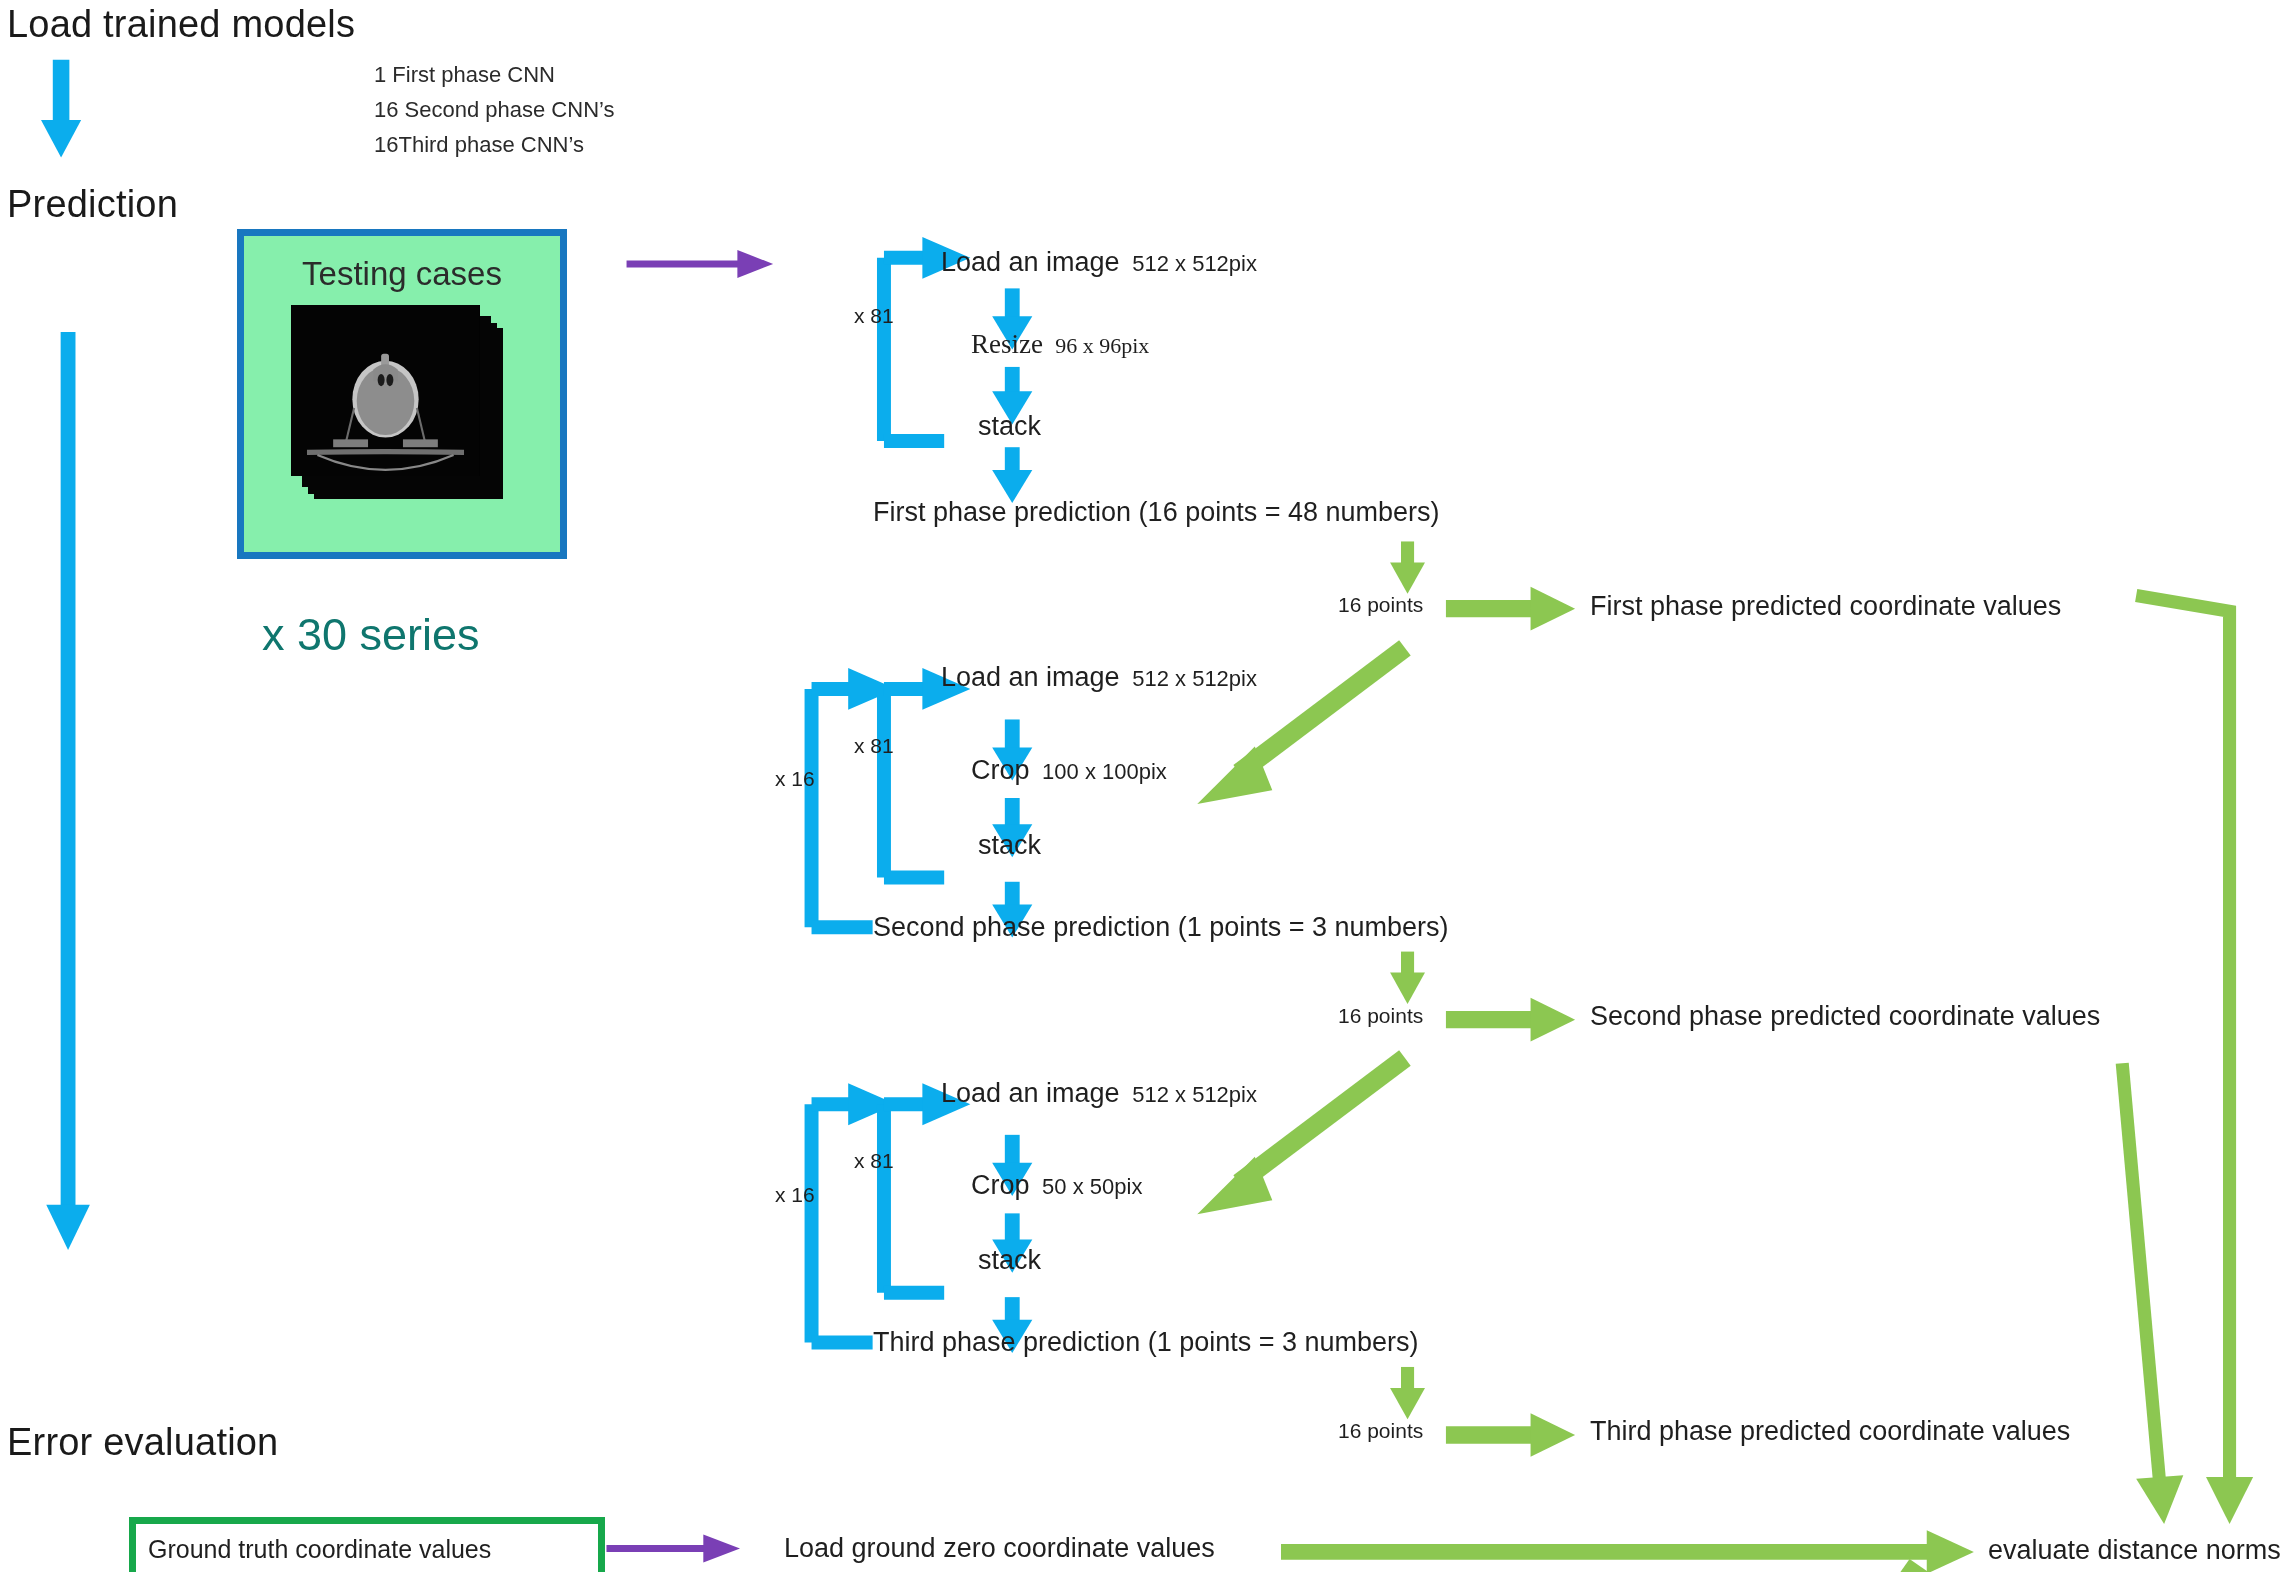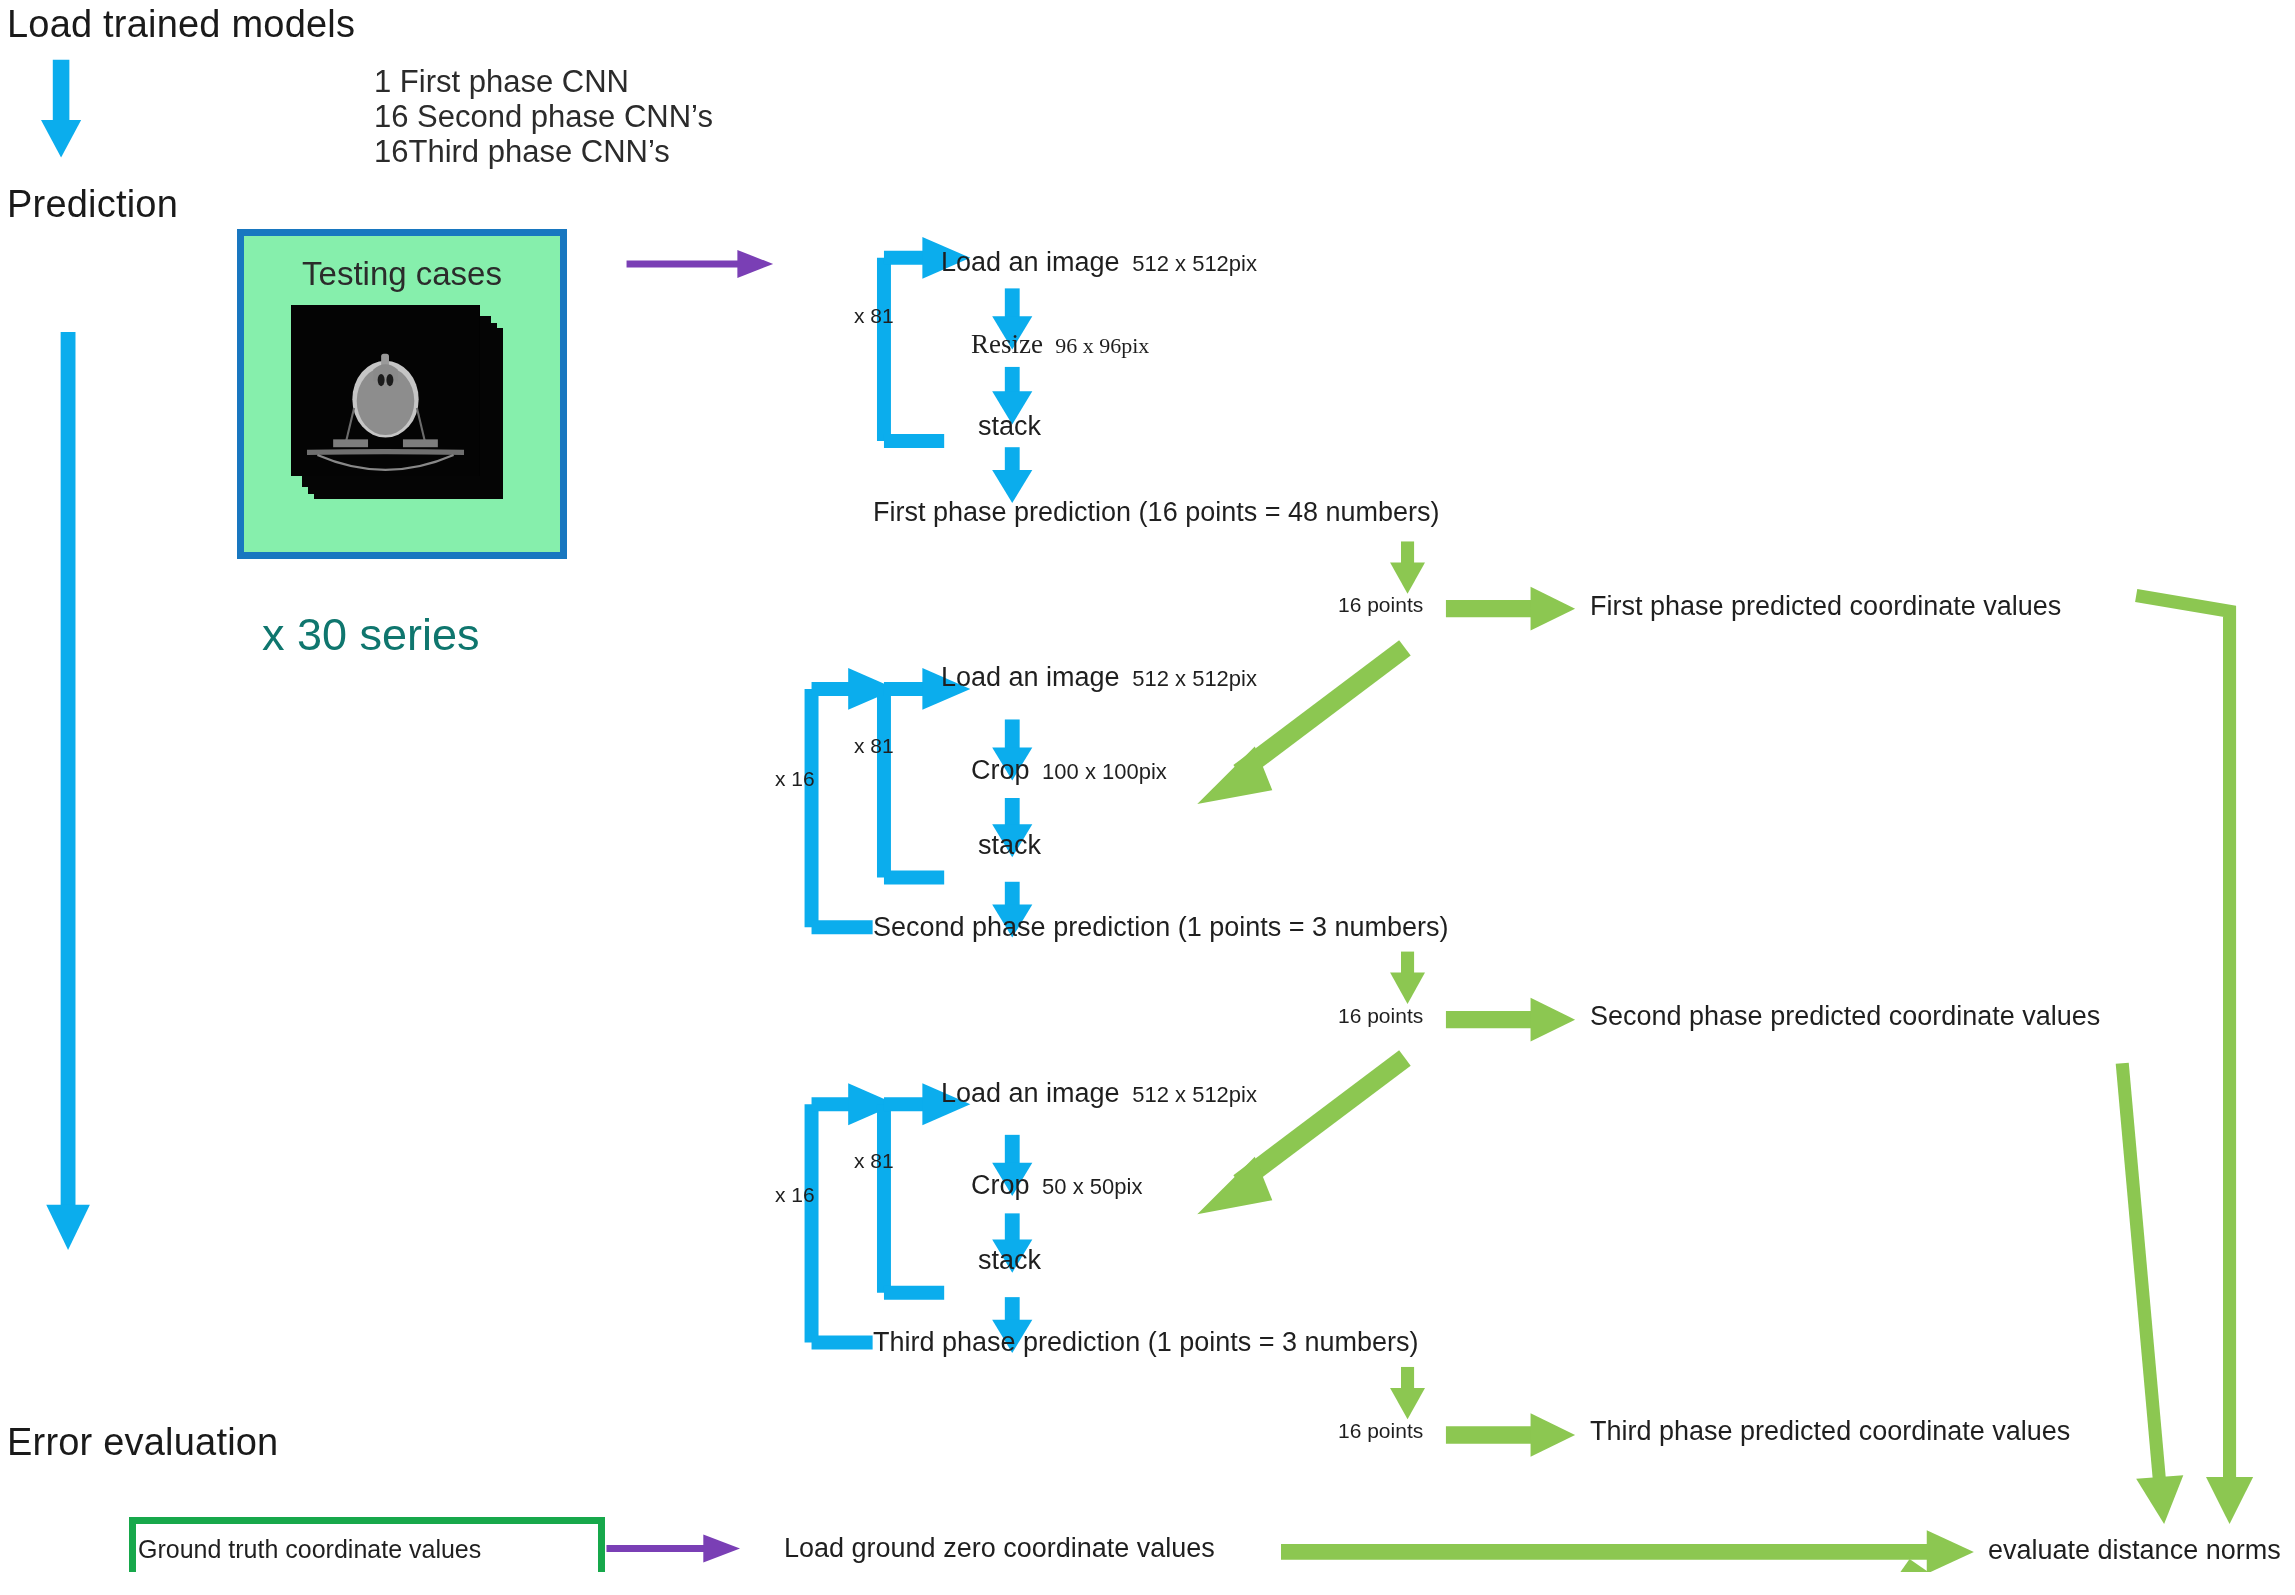--- a/index.html
+++ b/index.html
@@ -16,21 +16,21 @@
     background: #ffffff;
     overflow: hidden;
   }
   .abs { position: absolute; }
   .txt { white-space: nowrap; line-height: 1.05; }
 
   
   .heading { font-size: 38px; color: #1a1a1a; letter-spacing: 0.2px; }
 
   
-  .modellist { font-size: 31px; color: #2b2b2b; line-height: 1.46; }
+  .modellist { font-size: 22px; color: #2b2b2b; line-height: 1.46; }
 
   
   .tcbox {
     border: 7.9px solid #1877c0;
     background: #86efac;
     box-sizing: border-box;
   }
   .tclabel {
     font-size: 33px; color: #2b2b2b; text-align: center;
   }
@@ -50,21 +50,21 @@
   .phaseout { font-size: 27px; color: #1f1f1f; }
   .result { font-size: 27px; color: #1f1f1f; }
 
   
   .gtbox {
     border: 7px solid #17a84b;
     background: #ffffff;
     box-sizing: border-box;
     display: flex; align-items: center;
   }
-  .gtlabel { font-size: 25px; color: #1f1f1f; padding-left: 2px; }
+  .gtlabel { font-size: 25px; color: #1f1f1f; padding-left: 12px; }
 
   svg.ovl {
     position: absolute; left: 0; top: 0;
     width: 2295px; height: 1596px;
     pointer-events: none;
   }
 </style>
 </head>
 <body>
 

